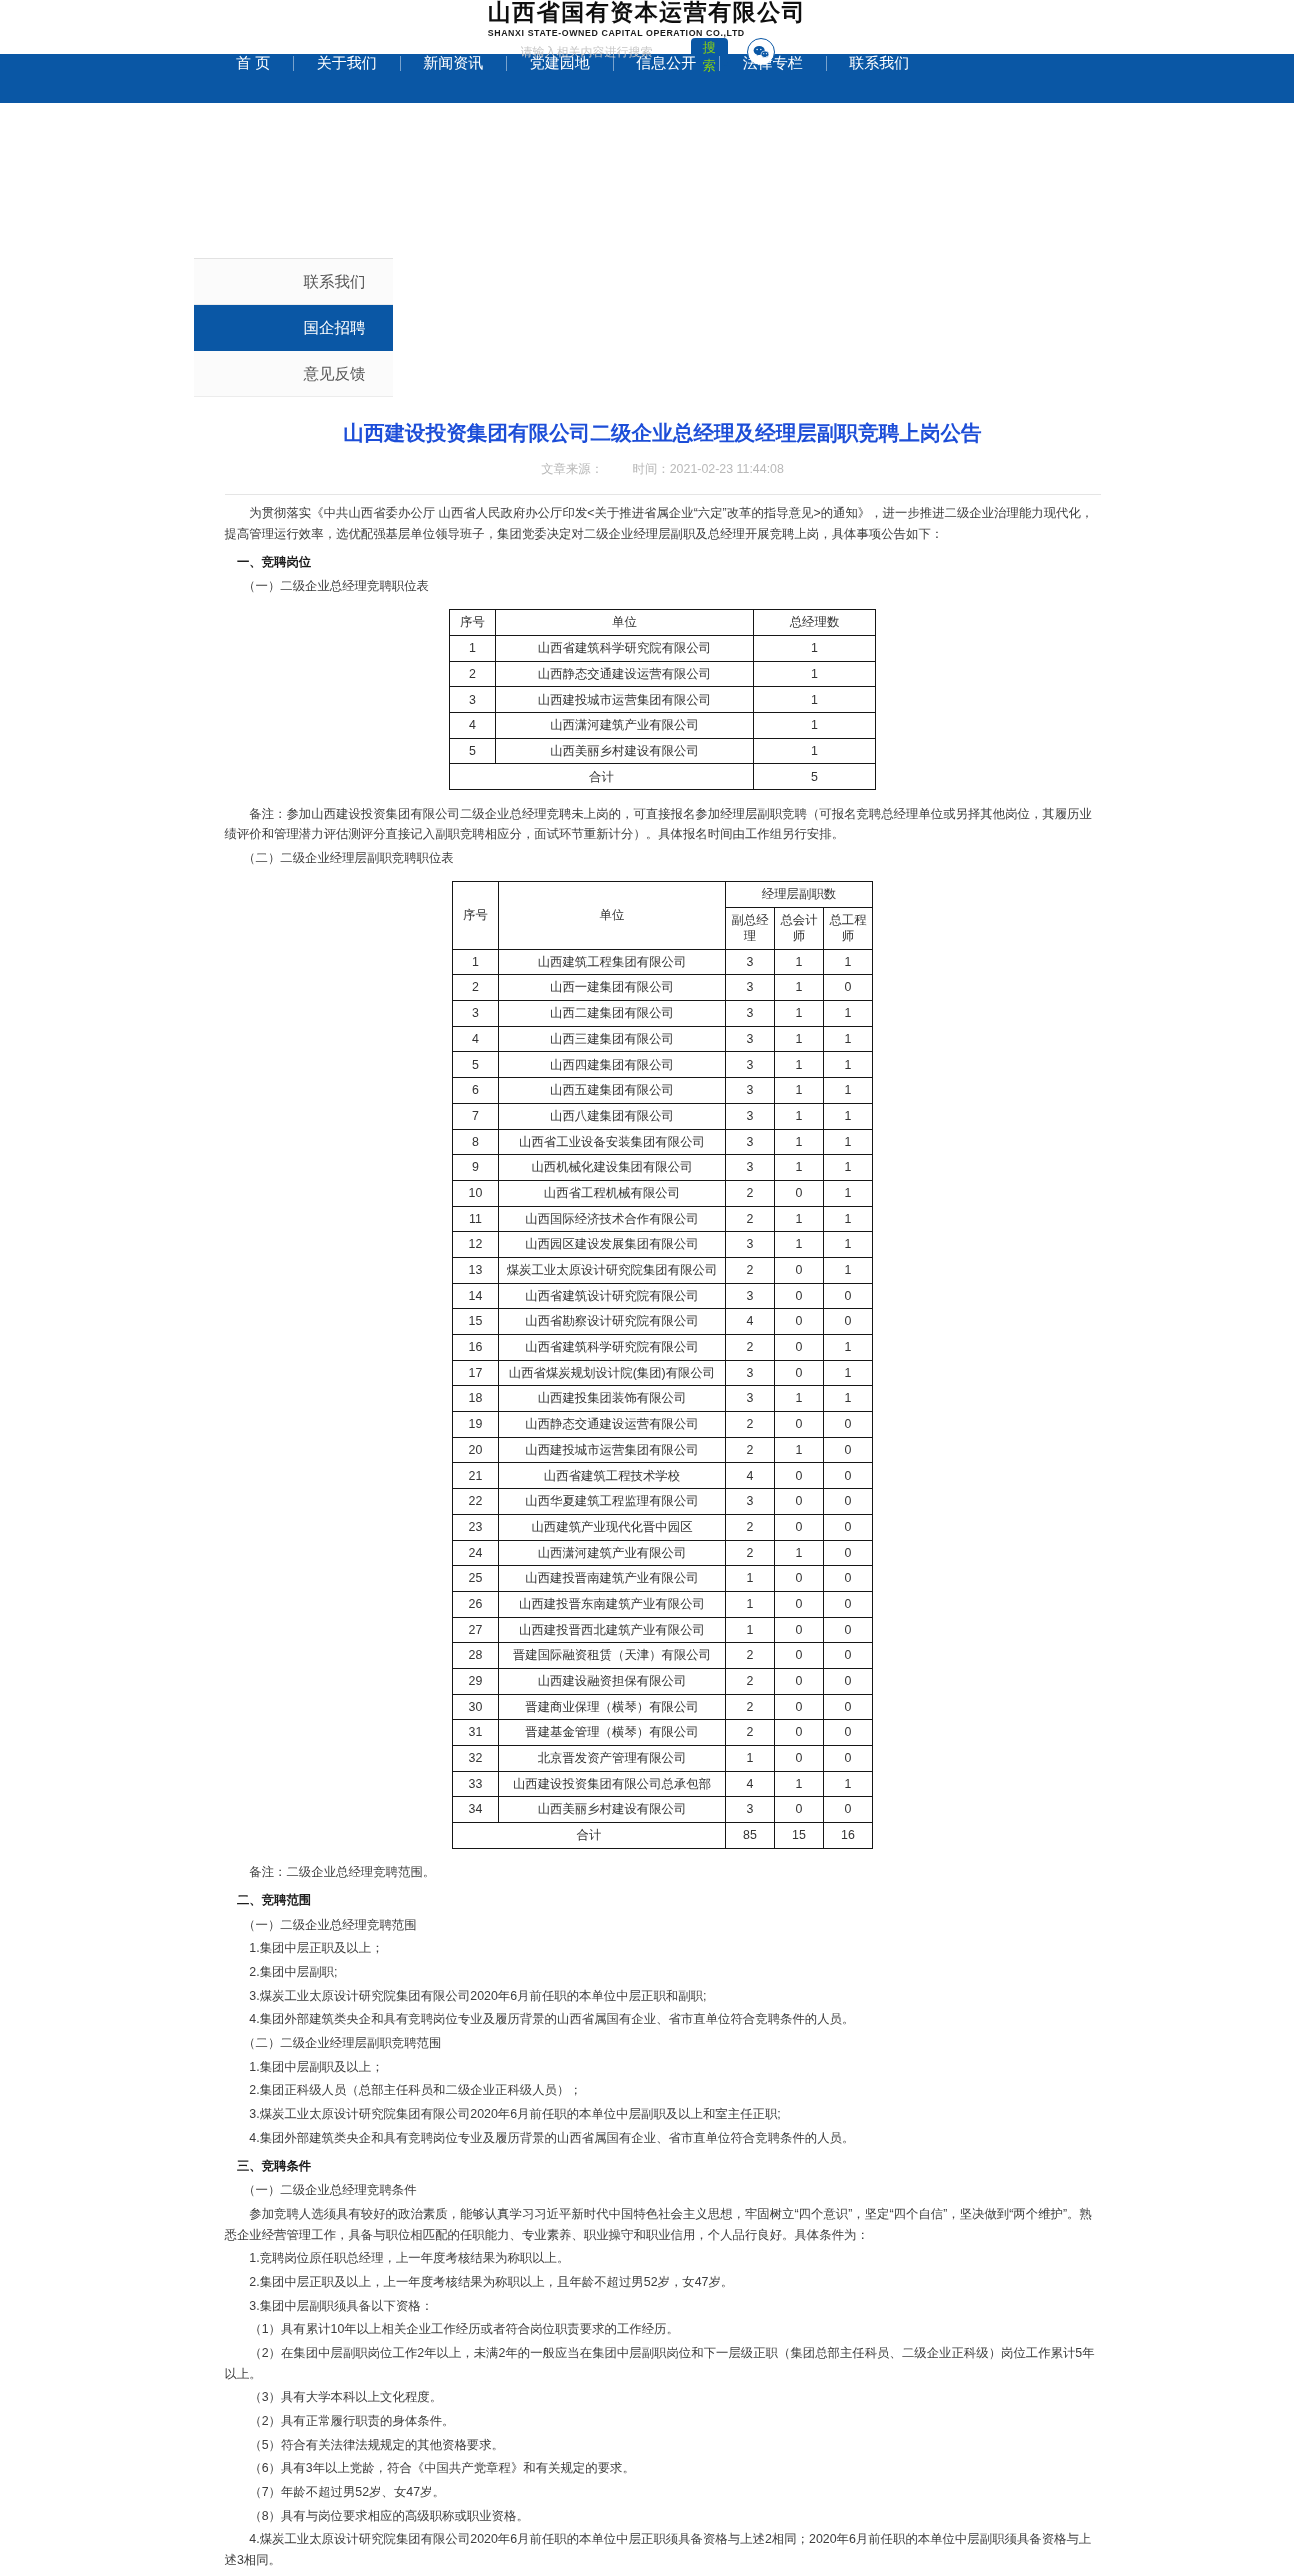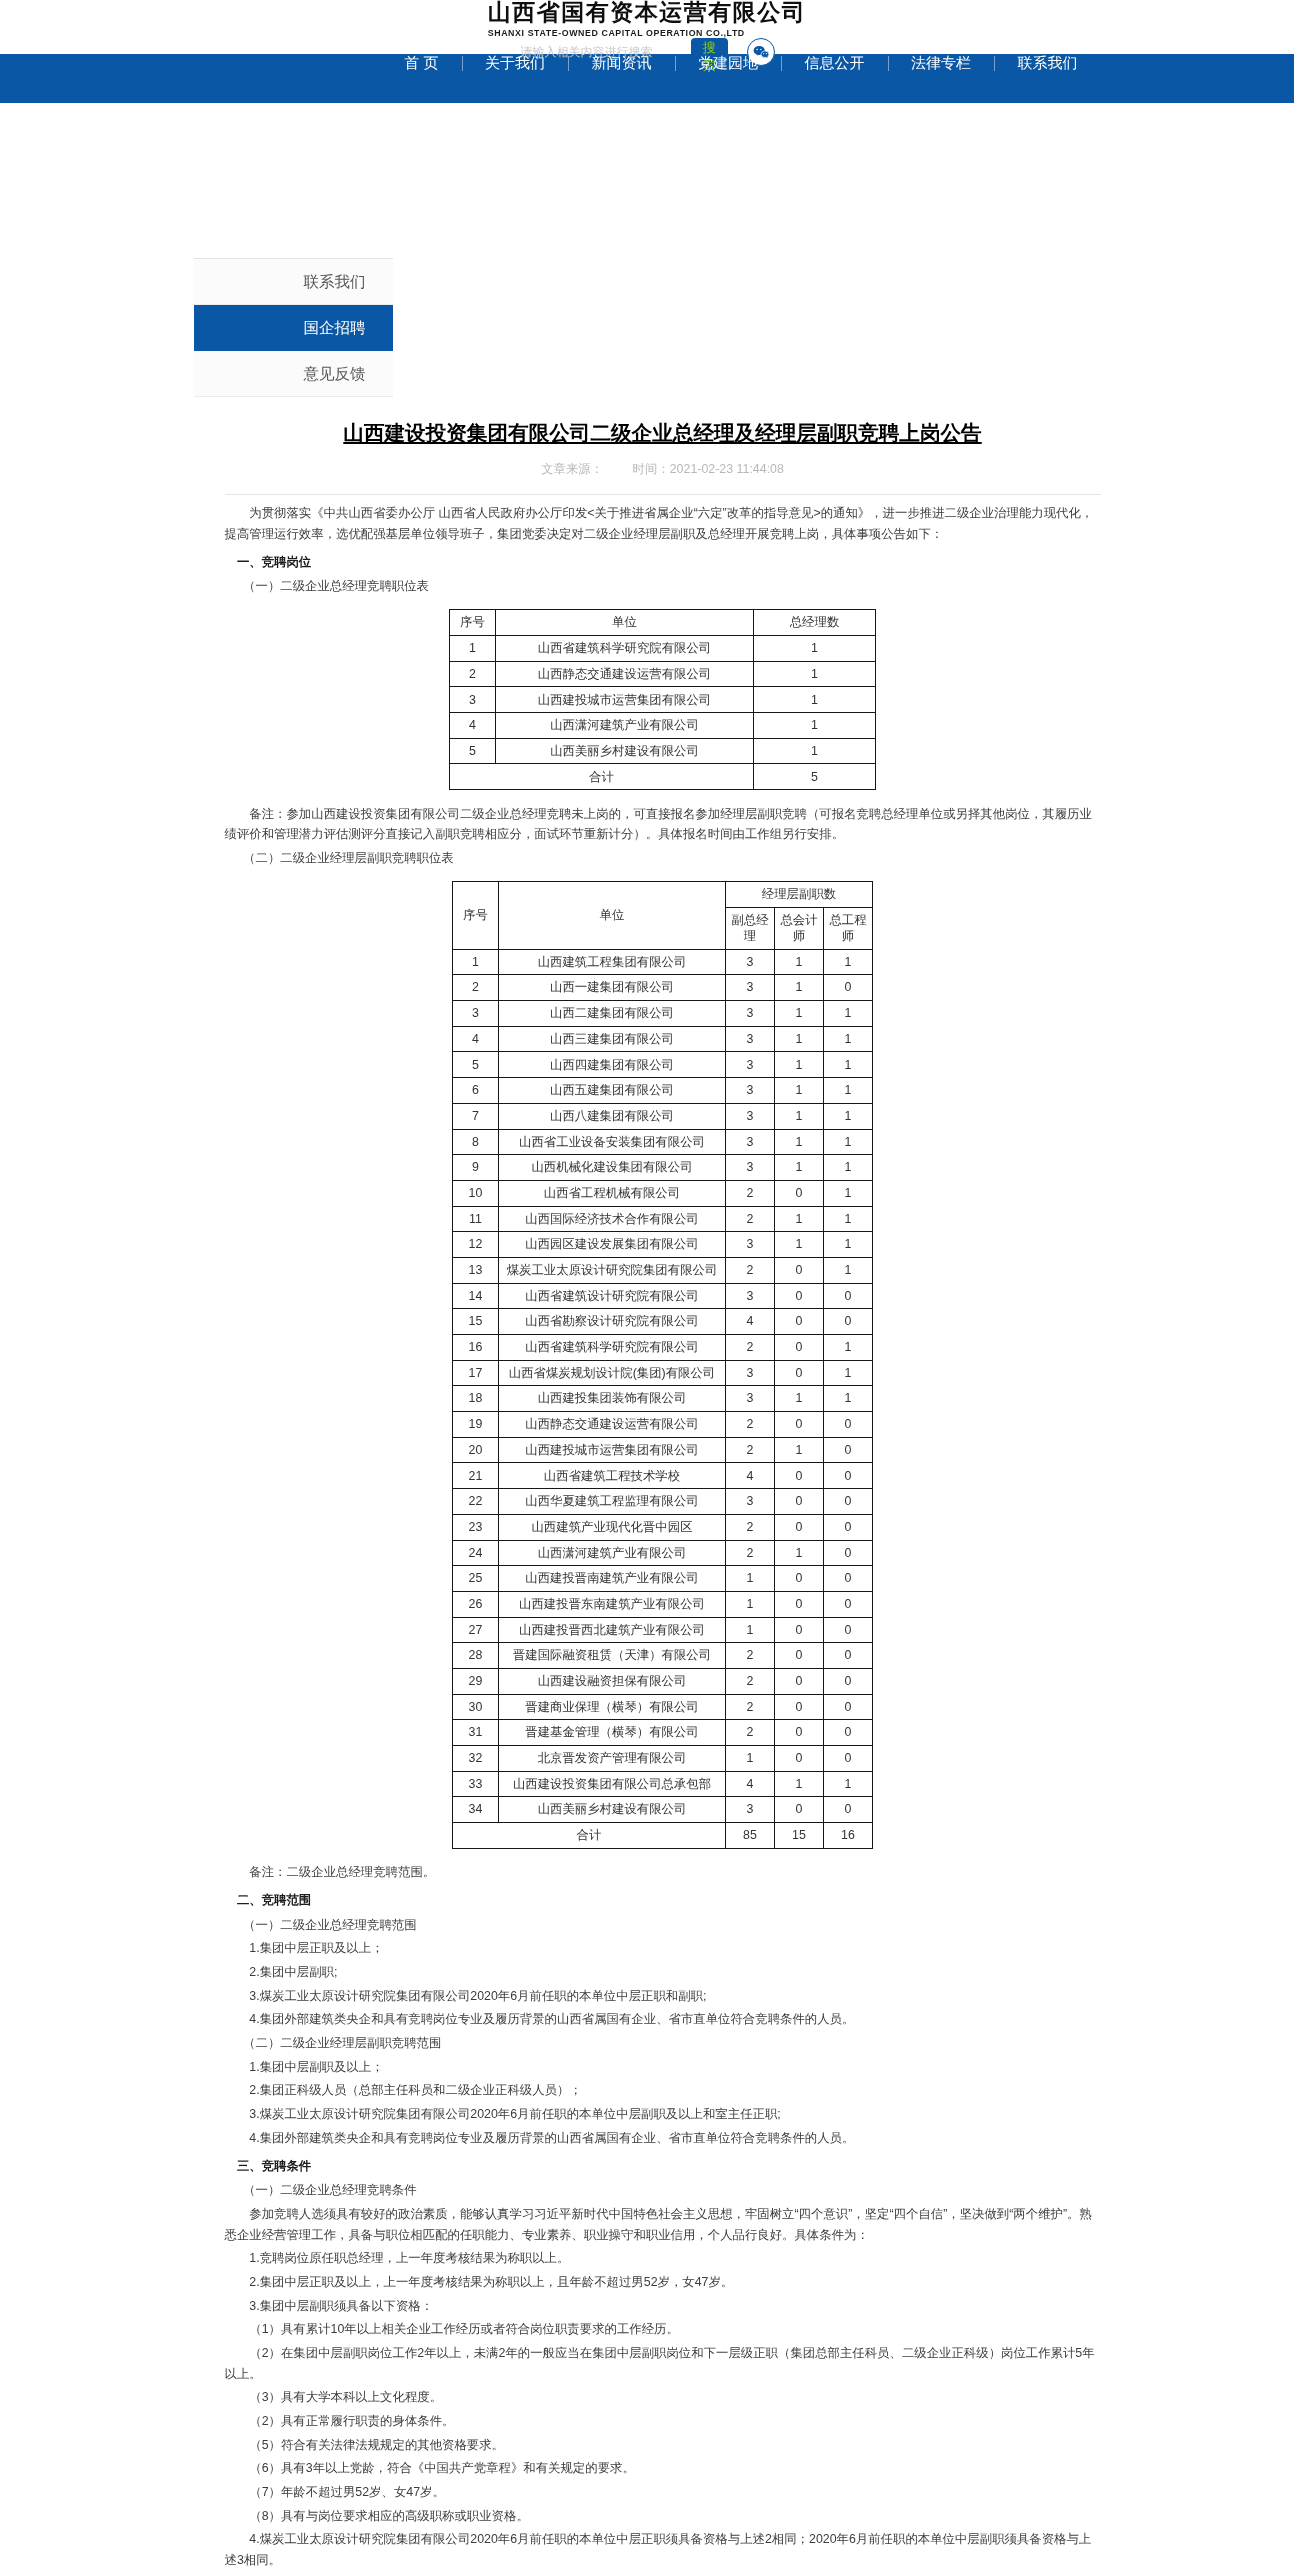--- a/index.html
+++ b/index.html
@@ -14,35 +14,35 @@
   .logo-title { font-size:23px; font-weight:bold; color:#0f0f0f; letter-spacing:1.5px; line-height:1.05; }
   .logo-sub { font-size:8.8px; font-weight:bold; color:#1b1b1b; letter-spacing:0.6px; margin-top:3.6px; }
   .search-area { display:flex; align-items:center; }
   .search-input { width:160px; border:none; outline:none; font-size:12px; color:#666; background:transparent; }
   .search-input::placeholder { color:#c6c6c6; }
   .search-btn { width:37px; height:28px; background:var(--blue); color:#84cc16; font-size:13.4px; border:none; border-radius:4.1px; margin-left:8.2px; cursor:pointer; }
   .wechat-btn { width:28px; height:28px; box-sizing:border-box; border-radius:50%; border:1px solid var(--blue); margin-left:19.6px; display:flex; align-items:center; justify-content:center; background:#fff; cursor:pointer; }
 
   
   .site-nav { height:49px; background:var(--blue); }
-  .site-nav .container { display:flex; align-items:flex-end; height:100%; }
+  .site-nav .container { display:flex; align-items:flex-start; height:100%; }
   .nav-menu { list-style:none; display:flex; align-items:center; margin:0; padding:0 0 0 19.6px; }
   .nav-item { color:#fff; font-size:15px; padding:0 23px; cursor:pointer; white-space:nowrap; }
   .nav-divider { width:0.5px; height:15.5px; background:rgba(255,255,255,.45); }
 
   .banner { height:155px; background:#fff; }
 
   
   .main .container { display:flex; align-items:flex-start; padding-bottom:20.6px; }
   .sidebar { width:199px; flex:none; border-top:0.5px solid #e2e2e2; }
   .sidebar-item { height:45px; line-height:45px; text-align:right; padding-right:27px; font-size:15.5px; color:#555; background:#fbfbfb; border-bottom:0.5px solid #ececec; cursor:pointer; }
   .sidebar-item.active { background:var(--blue); color:#fff; border-bottom-color:var(--blue); }
 
   .content { flex:1; margin-left:31px; min-width:0; }
-  .article-title { font-size:20.6px; font-weight:bold; color:#000000; text-align:center; margin:21.6px 0 0; line-height:1.4;text-decoration:underline; }
+  .article-title { font-size:20.6px; font-weight:bold; color:#1d4ed8; text-align:center; margin:21.6px 0 0; line-height:1.4; }
   .article-meta { margin-top:13.4px; text-align:center; font-size:12.4px; color:#b8b8b8; }
   .article-meta span + span { margin-left:26px; }
   .divider { border:none; border-top:0.5px solid #e5e5e5; margin:16.5px 0 0; }
 
   .article-body { margin-top:8px; font-size:12.4px; line-height:20.6px; color:#3c3c3c; }
   .article-body p { margin:3.1px 0; text-indent:2em; }
   .article-body p.heading { font-weight:bold; color:#1d1d1d; text-indent:1em; margin:7.2px 0 4.1px; }
   .article-body p.sub { text-indent:1.5em; }
 
   table.doc-table { border-collapse:collapse; margin:12.4px auto 13.4px; font-size:12.4px; color:#333; text-align:center; table-layout:fixed; }

